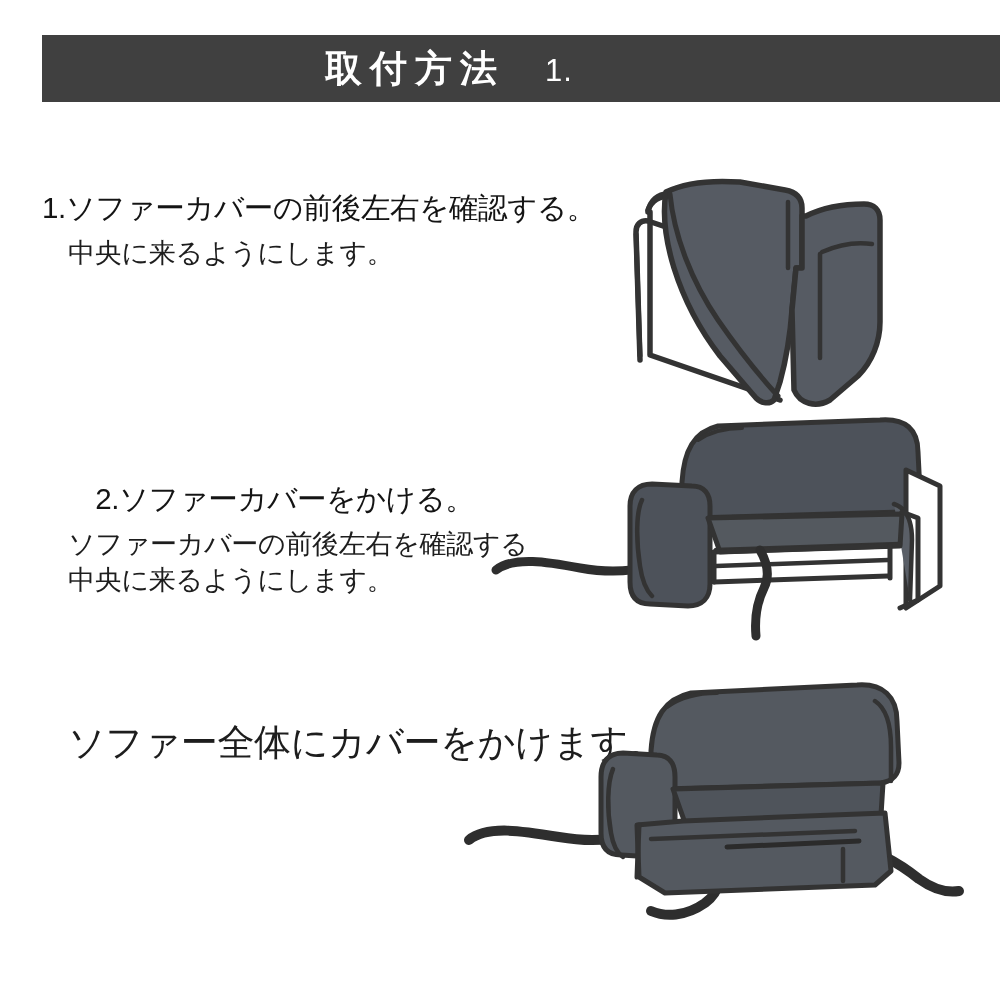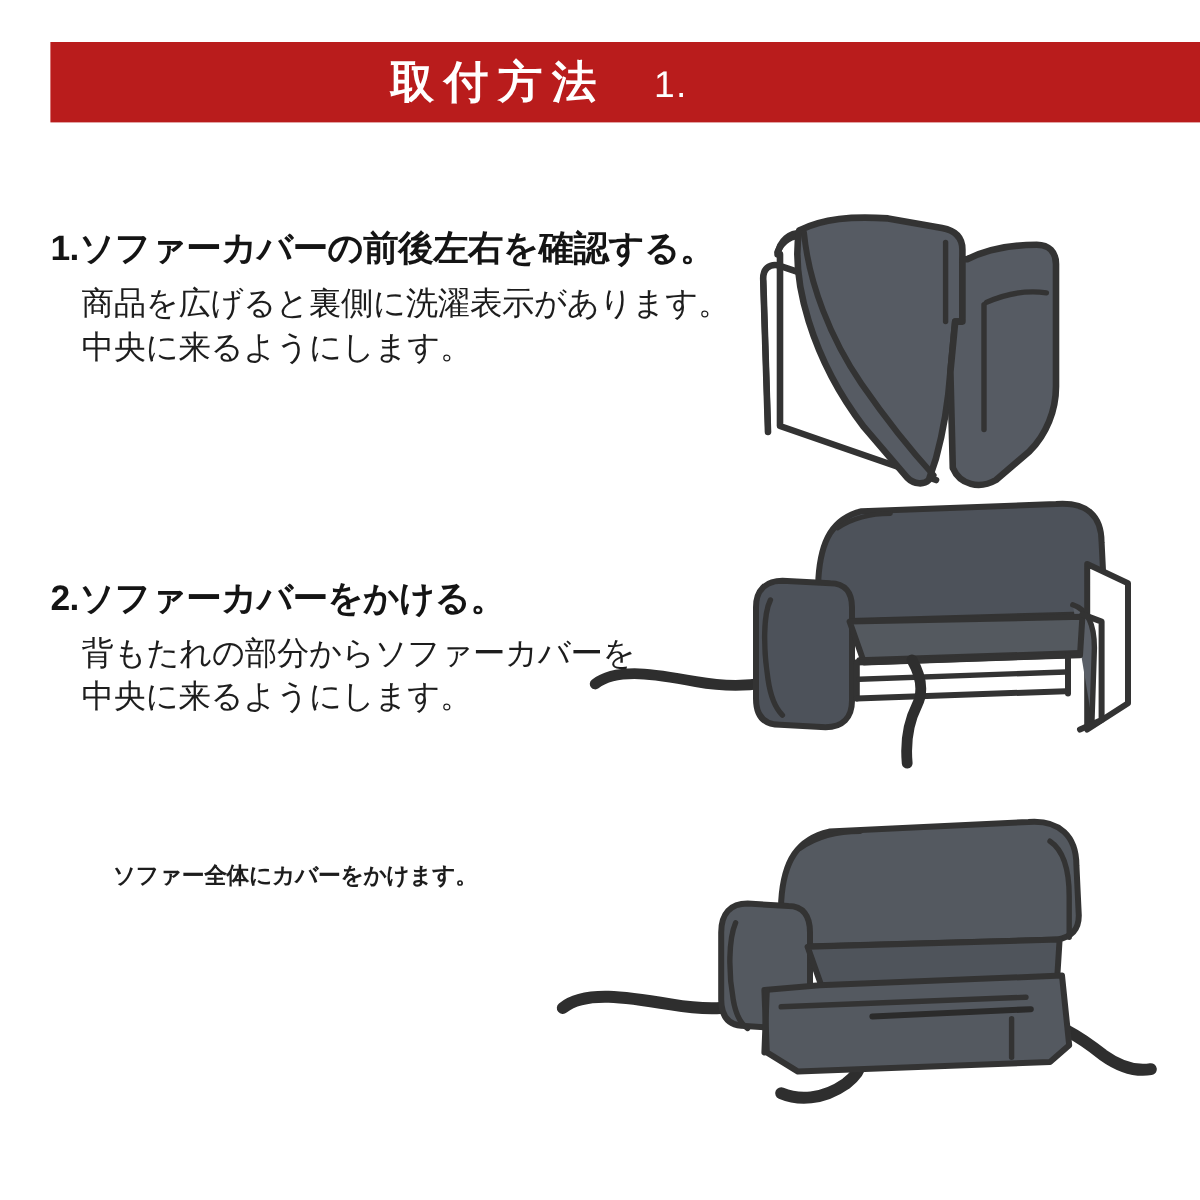--- a/index.html
+++ b/index.html
@@ -23,21 +23,21 @@
     background: #ffffff;
   }
 
   
   .header-bar {
     position: absolute;
     left: 42px;
     top: 35px;
     width: 958px;
     height: 67px;
-    background: #b91c1c;
+    background: #404040;
     display: flex;
     align-items: center;
     justify-content: center;
   }
   .header-inner {
     display: flex;
     align-items: baseline;
     transform: translateX(-72px);
   }
   .header-title {
@@ -55,25 +55,26 @@
     line-height: 1;
     margin-left: 40px;
   }
 
   
   .step {
     position: absolute;
   }
   .step-heading {
     font-size: 29.5px;
-    font-weight: bold;
+    font-weight: normal;
     letter-spacing: -0.4px;
     line-height: 1.1;
     white-space: nowrap;
     color: #141414;
+    text-align: center;
   }
   .step-body {
     margin-top: 12px;
     margin-left: 26px;
   }
   .step-line {
     font-size: 27px;
     font-weight: 400;
     letter-spacing: -0.3px;
     line-height: 1.33;
@@ -83,27 +84,26 @@
 
   #step1 { left: 42px; top: 192px; }
   #step2 { left: 42px; top: 460px; margin-top: 23px; }
 
   .note {
     position: absolute;
     left: 68px;
     top: 718px;
   }
   .note-line {
-    font-size: 19px;
-    font-weight: 700;
+    font-size: 37px;
+    font-weight: 400;
     letter-spacing: -0.3px;
     line-height: 1.33;
     white-space: nowrap;
     color: #1d1d1d;
-    margin-left: 26px;
   }
 
   
   .illus {
     position: absolute;
   }
   #illus1 { left: 600px; top: 150px; width: 330px; height: 260px; }
   #illus2 { left: 470px; top: 400px; width: 500px; height: 260px; }
   #illus3 { left: 455px; top: 665px; width: 530px; height: 265px; }
 
@@ -117,21 +117,20 @@
   <div class="header-bar">
     <div class="header-inner">
       <span class="header-title">取付方法</span>
       <span class="header-index">1.</span>
     </div>
   </div>
 
   <div class="step" id="step1">
     <div class="step-heading">1.ソファーカバーの前後左右を確認する。</div>
     <div class="step-body">
-      <div class="step-line">商品を広げると裏側に洗濯表示があります。</div>
       <div class="step-line">中央に来るようにします。</div>
     </div>
   </div>
 
   <div class="illus" id="illus1">
     <svg viewBox="0 0 330 260" xmlns="http://www.w3.org/2000/svg">
       <g fill="none" stroke="#333333" stroke-width="5.5" stroke-linecap="round" stroke-linejoin="round">
 
         <path d="M40 210 L36 82 C36 74 41 70 48 71 L66 77" fill="#ffffff"></path>
         <path d="M48 60 C52 50 60 46 70 46 L78 48" fill="none"></path>
@@ -174,21 +173,21 @@
                  C136 196 156 222 178 246" fill="none" stroke-width="5"></path>
 
         <path d="M36 84 L40 206" fill="none" stroke-width="5"></path>
       </g>
     </svg>
   </div>
 
   <div class="step" id="step2">
     <div class="step-heading">2.ソファーカバーをかける。</div>
     <div class="step-body">
-      <div class="step-line">背もたれの部分からソファーカバーを</div>
+      <div class="step-line">ソファーカバーの前後左右を確認する</div>
       <div class="step-line">中央に来るようにします。</div>
     </div>
   </div>
 
   <div class="illus" id="illus2">
     <svg viewBox="0 0 500 260" xmlns="http://www.w3.org/2000/svg">
       <g fill="none" stroke="#333333" stroke-width="5" stroke-linecap="round" stroke-linejoin="round">
 
         <path d="M26 170 C44 156 78 162 110 168 C138 173 160 172 180 166" stroke-width="9" stroke="#2e2e2e"></path>
 

